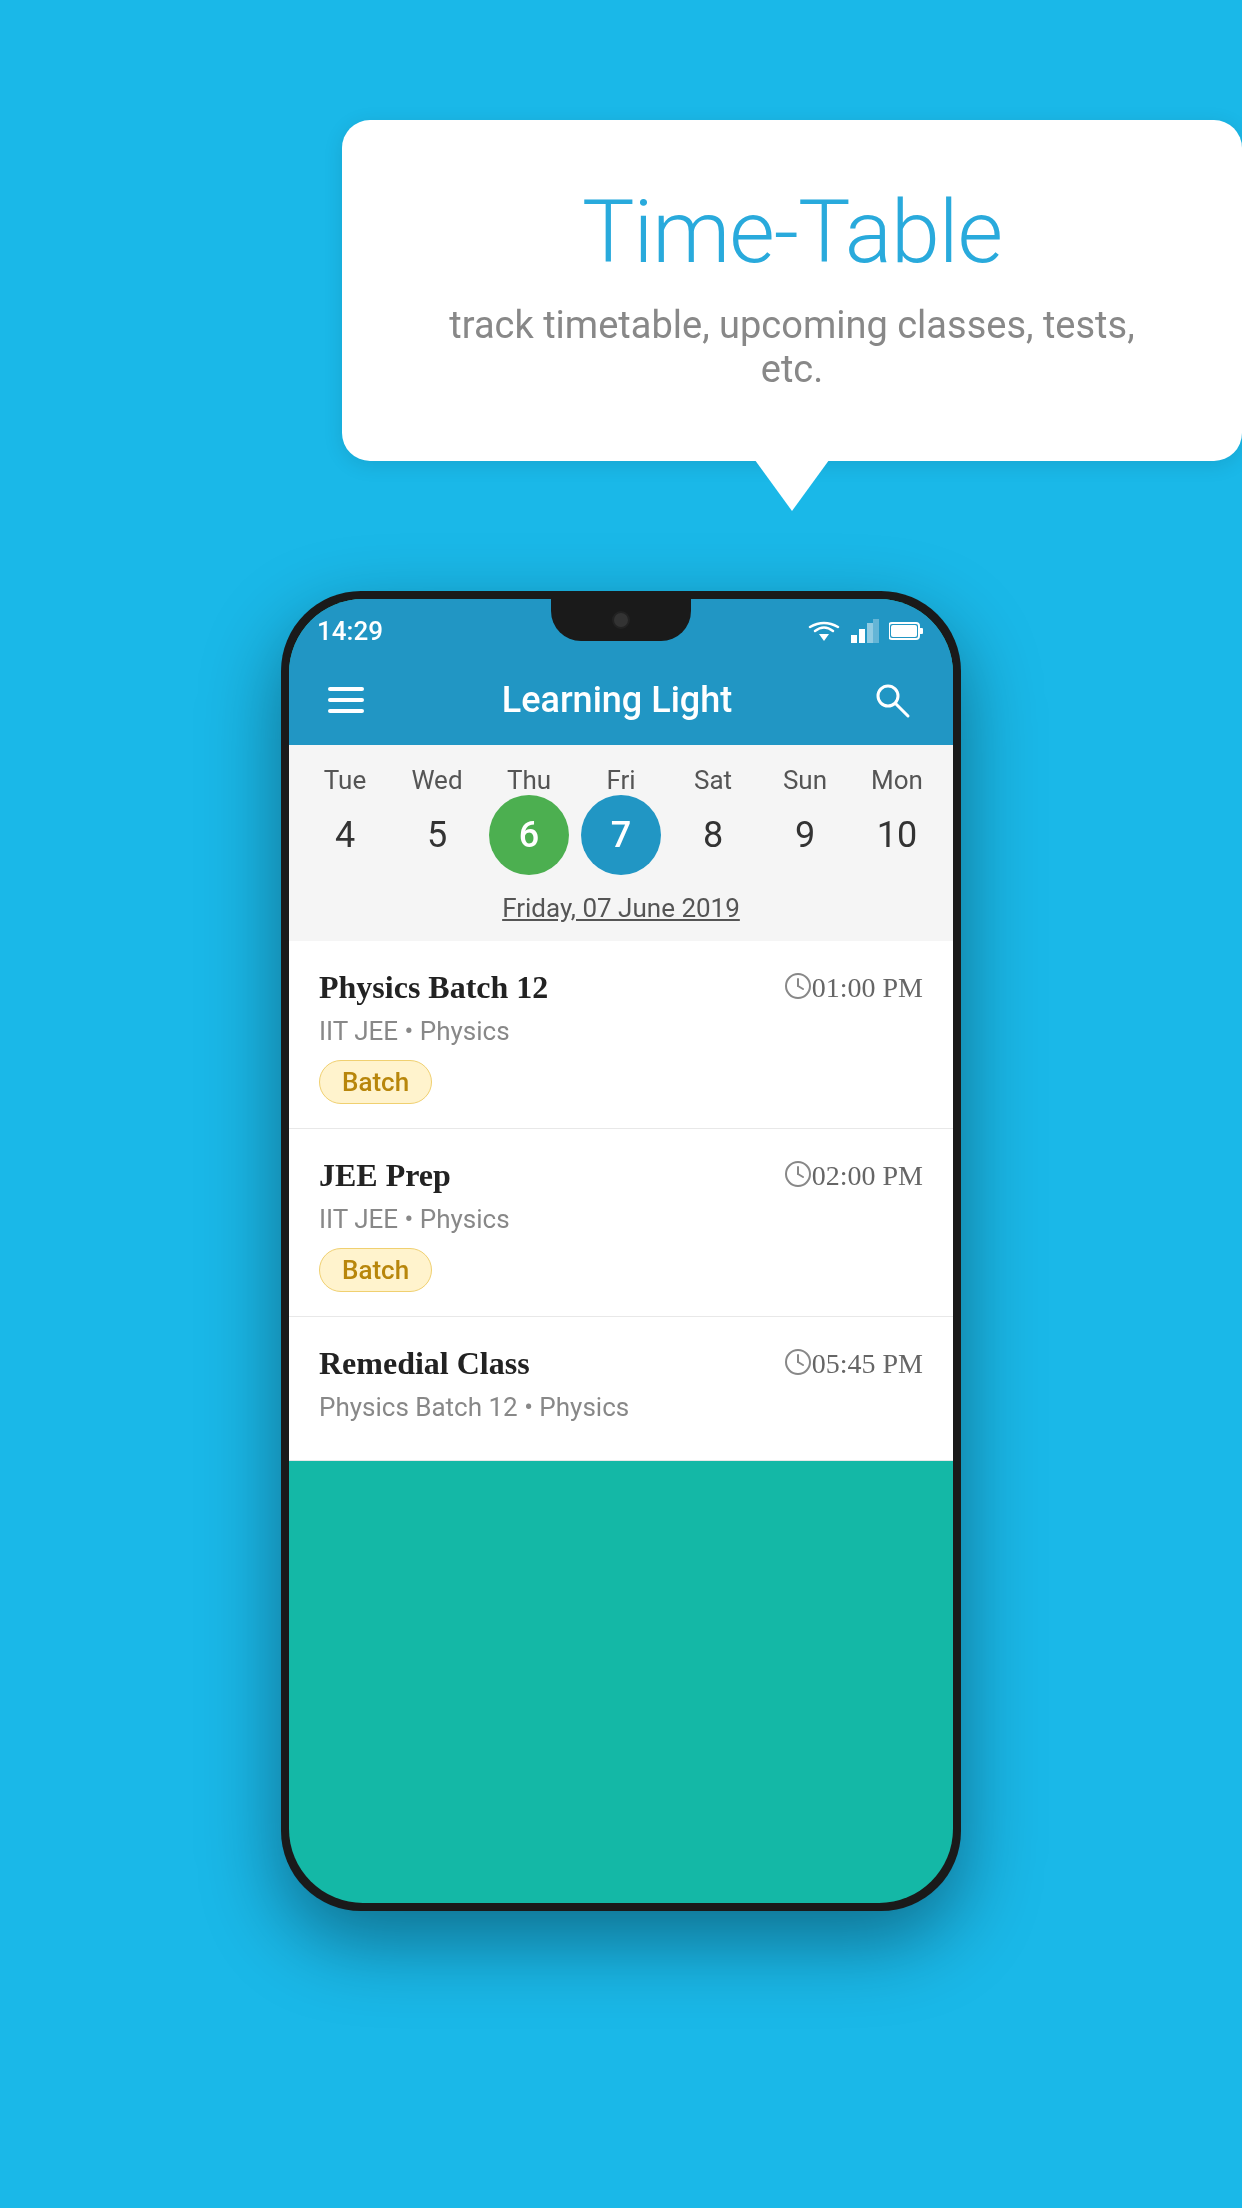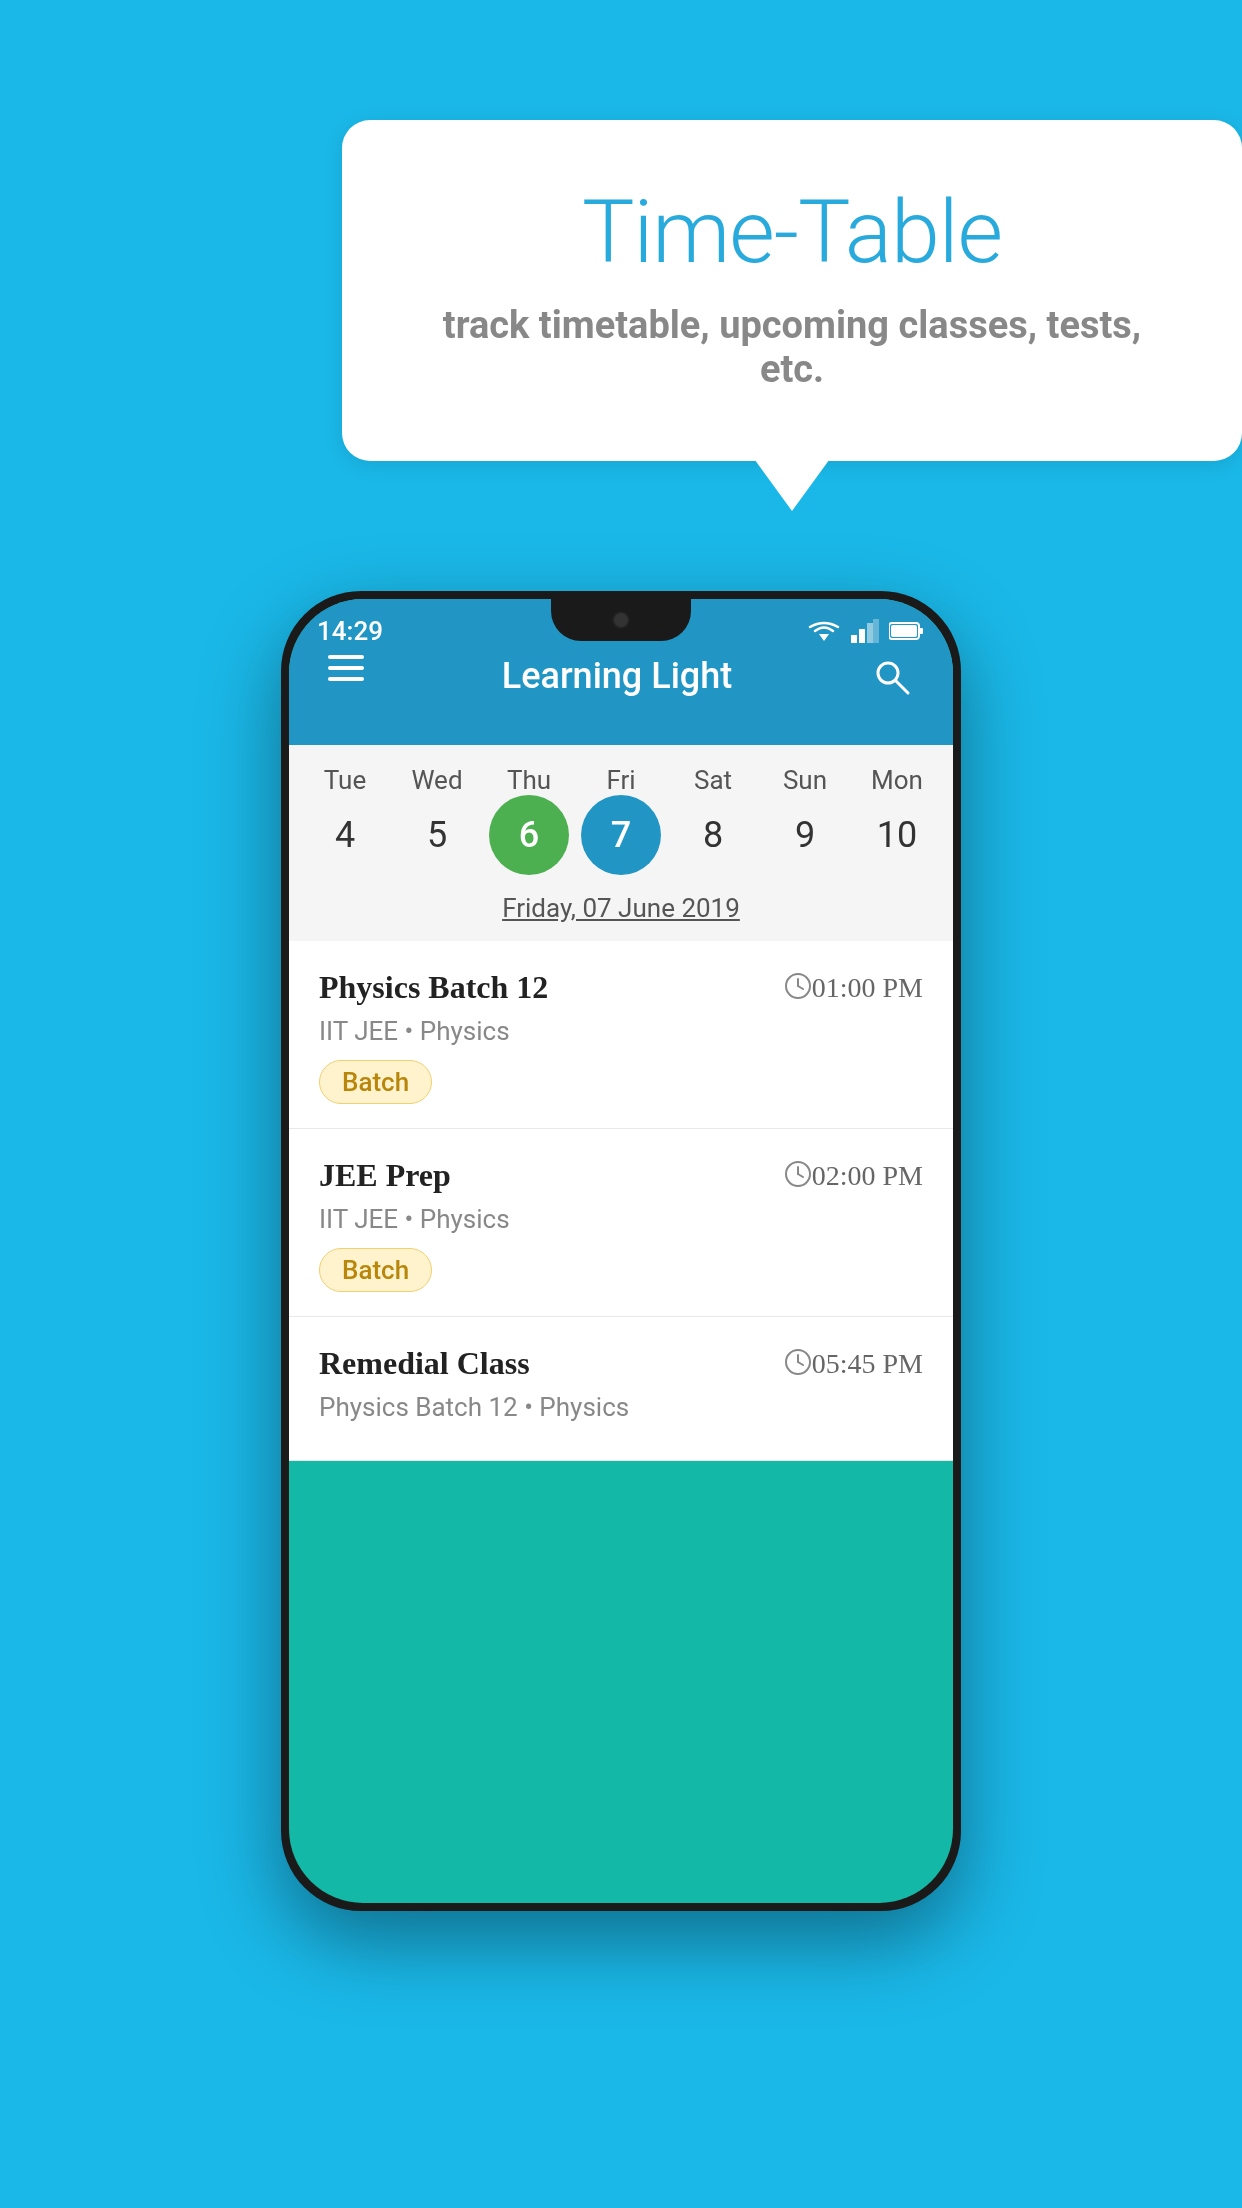--- a/index.html
+++ b/index.html
@@ -49,21 +49,21 @@
       font-size: 88px;
       font-weight: 300;
       color: #29aadc;
       letter-spacing: -1px;
       margin-bottom: 20px;
     }
 
     .tooltip-subtitle {
       font-size: 38px;
       color: #888;
-      font-weight: 700;
+      font-weight: 400;
     }
 
     
     .phone-wrapper {
       display: flex;
       justify-content: center;
       margin-top: 130px;
     }
 
     .phone {
@@ -156,21 +156,21 @@
       display: flex;
       align-items: center;
       gap: 10px;
     }
 
     
     .app-bar {
       background: #2196c4;
       height: 90px;
       display: flex;
-      align-items: flex-start;
+      align-items: center;
       justify-content: space-between;
       padding: 0 39px;
     }
 
     .menu-icon {
       color: white;
       font-size: 36px;
       cursor: pointer;
       display: flex;
       flex-direction: column;

